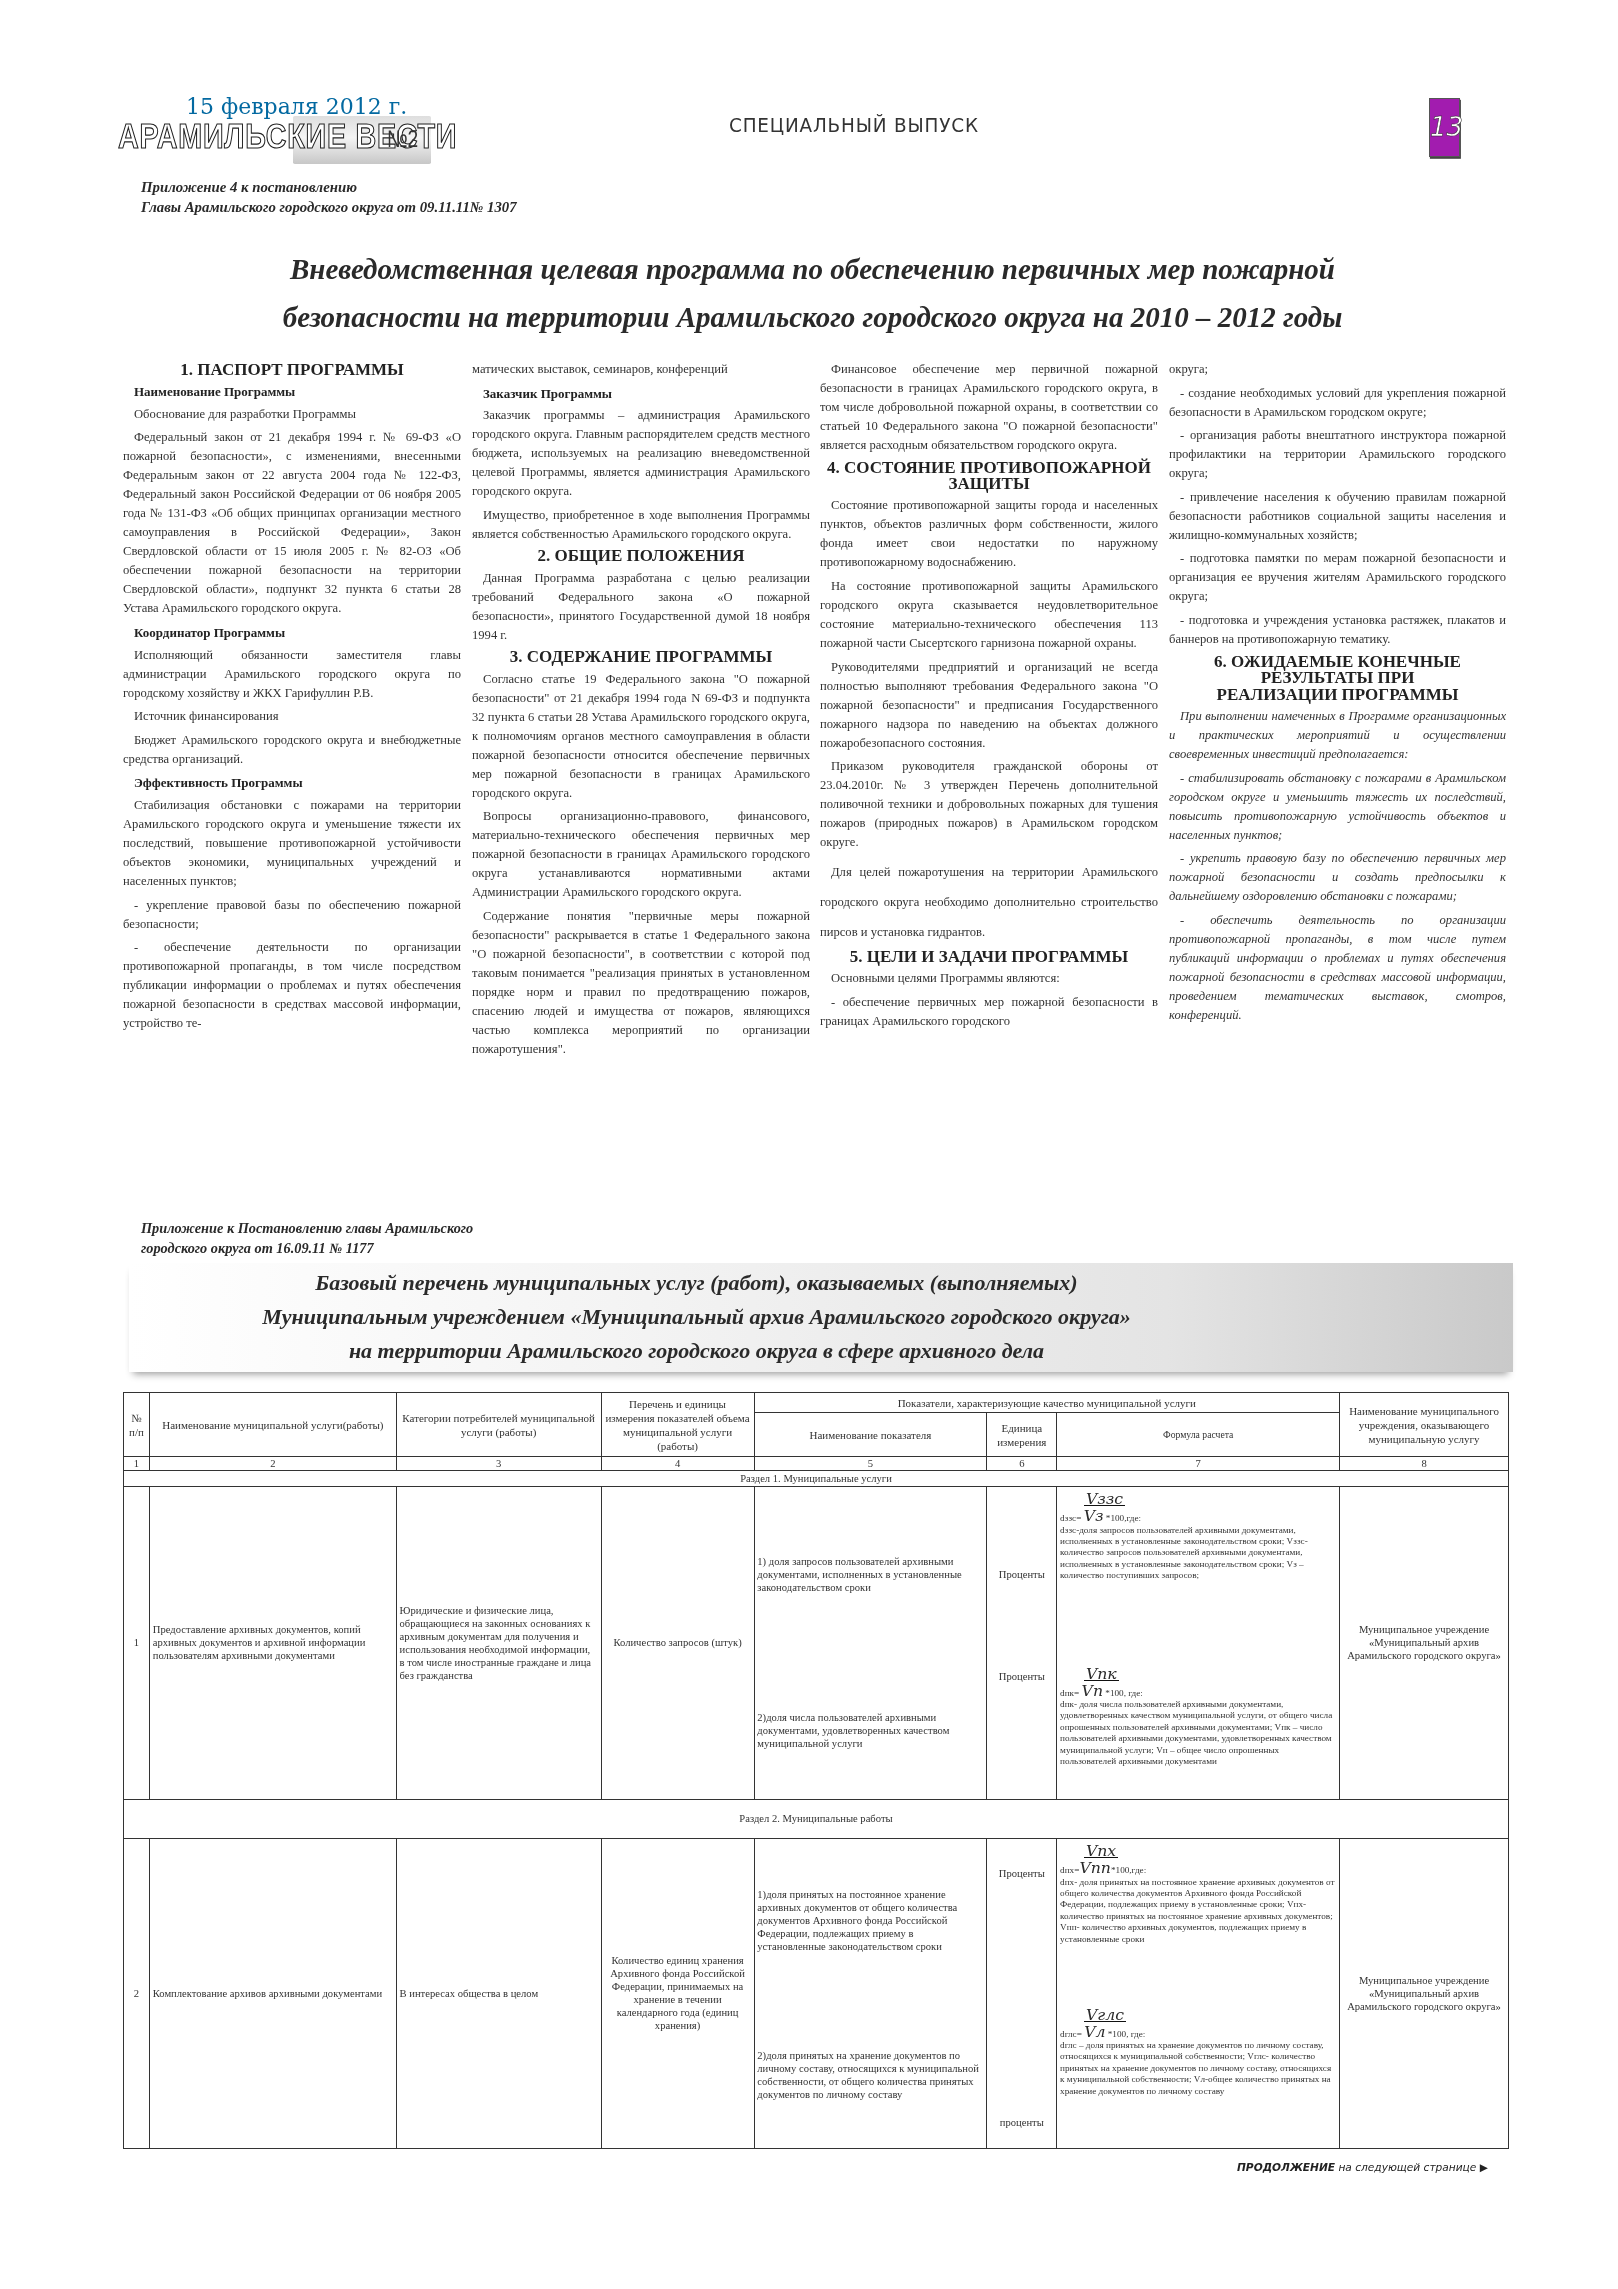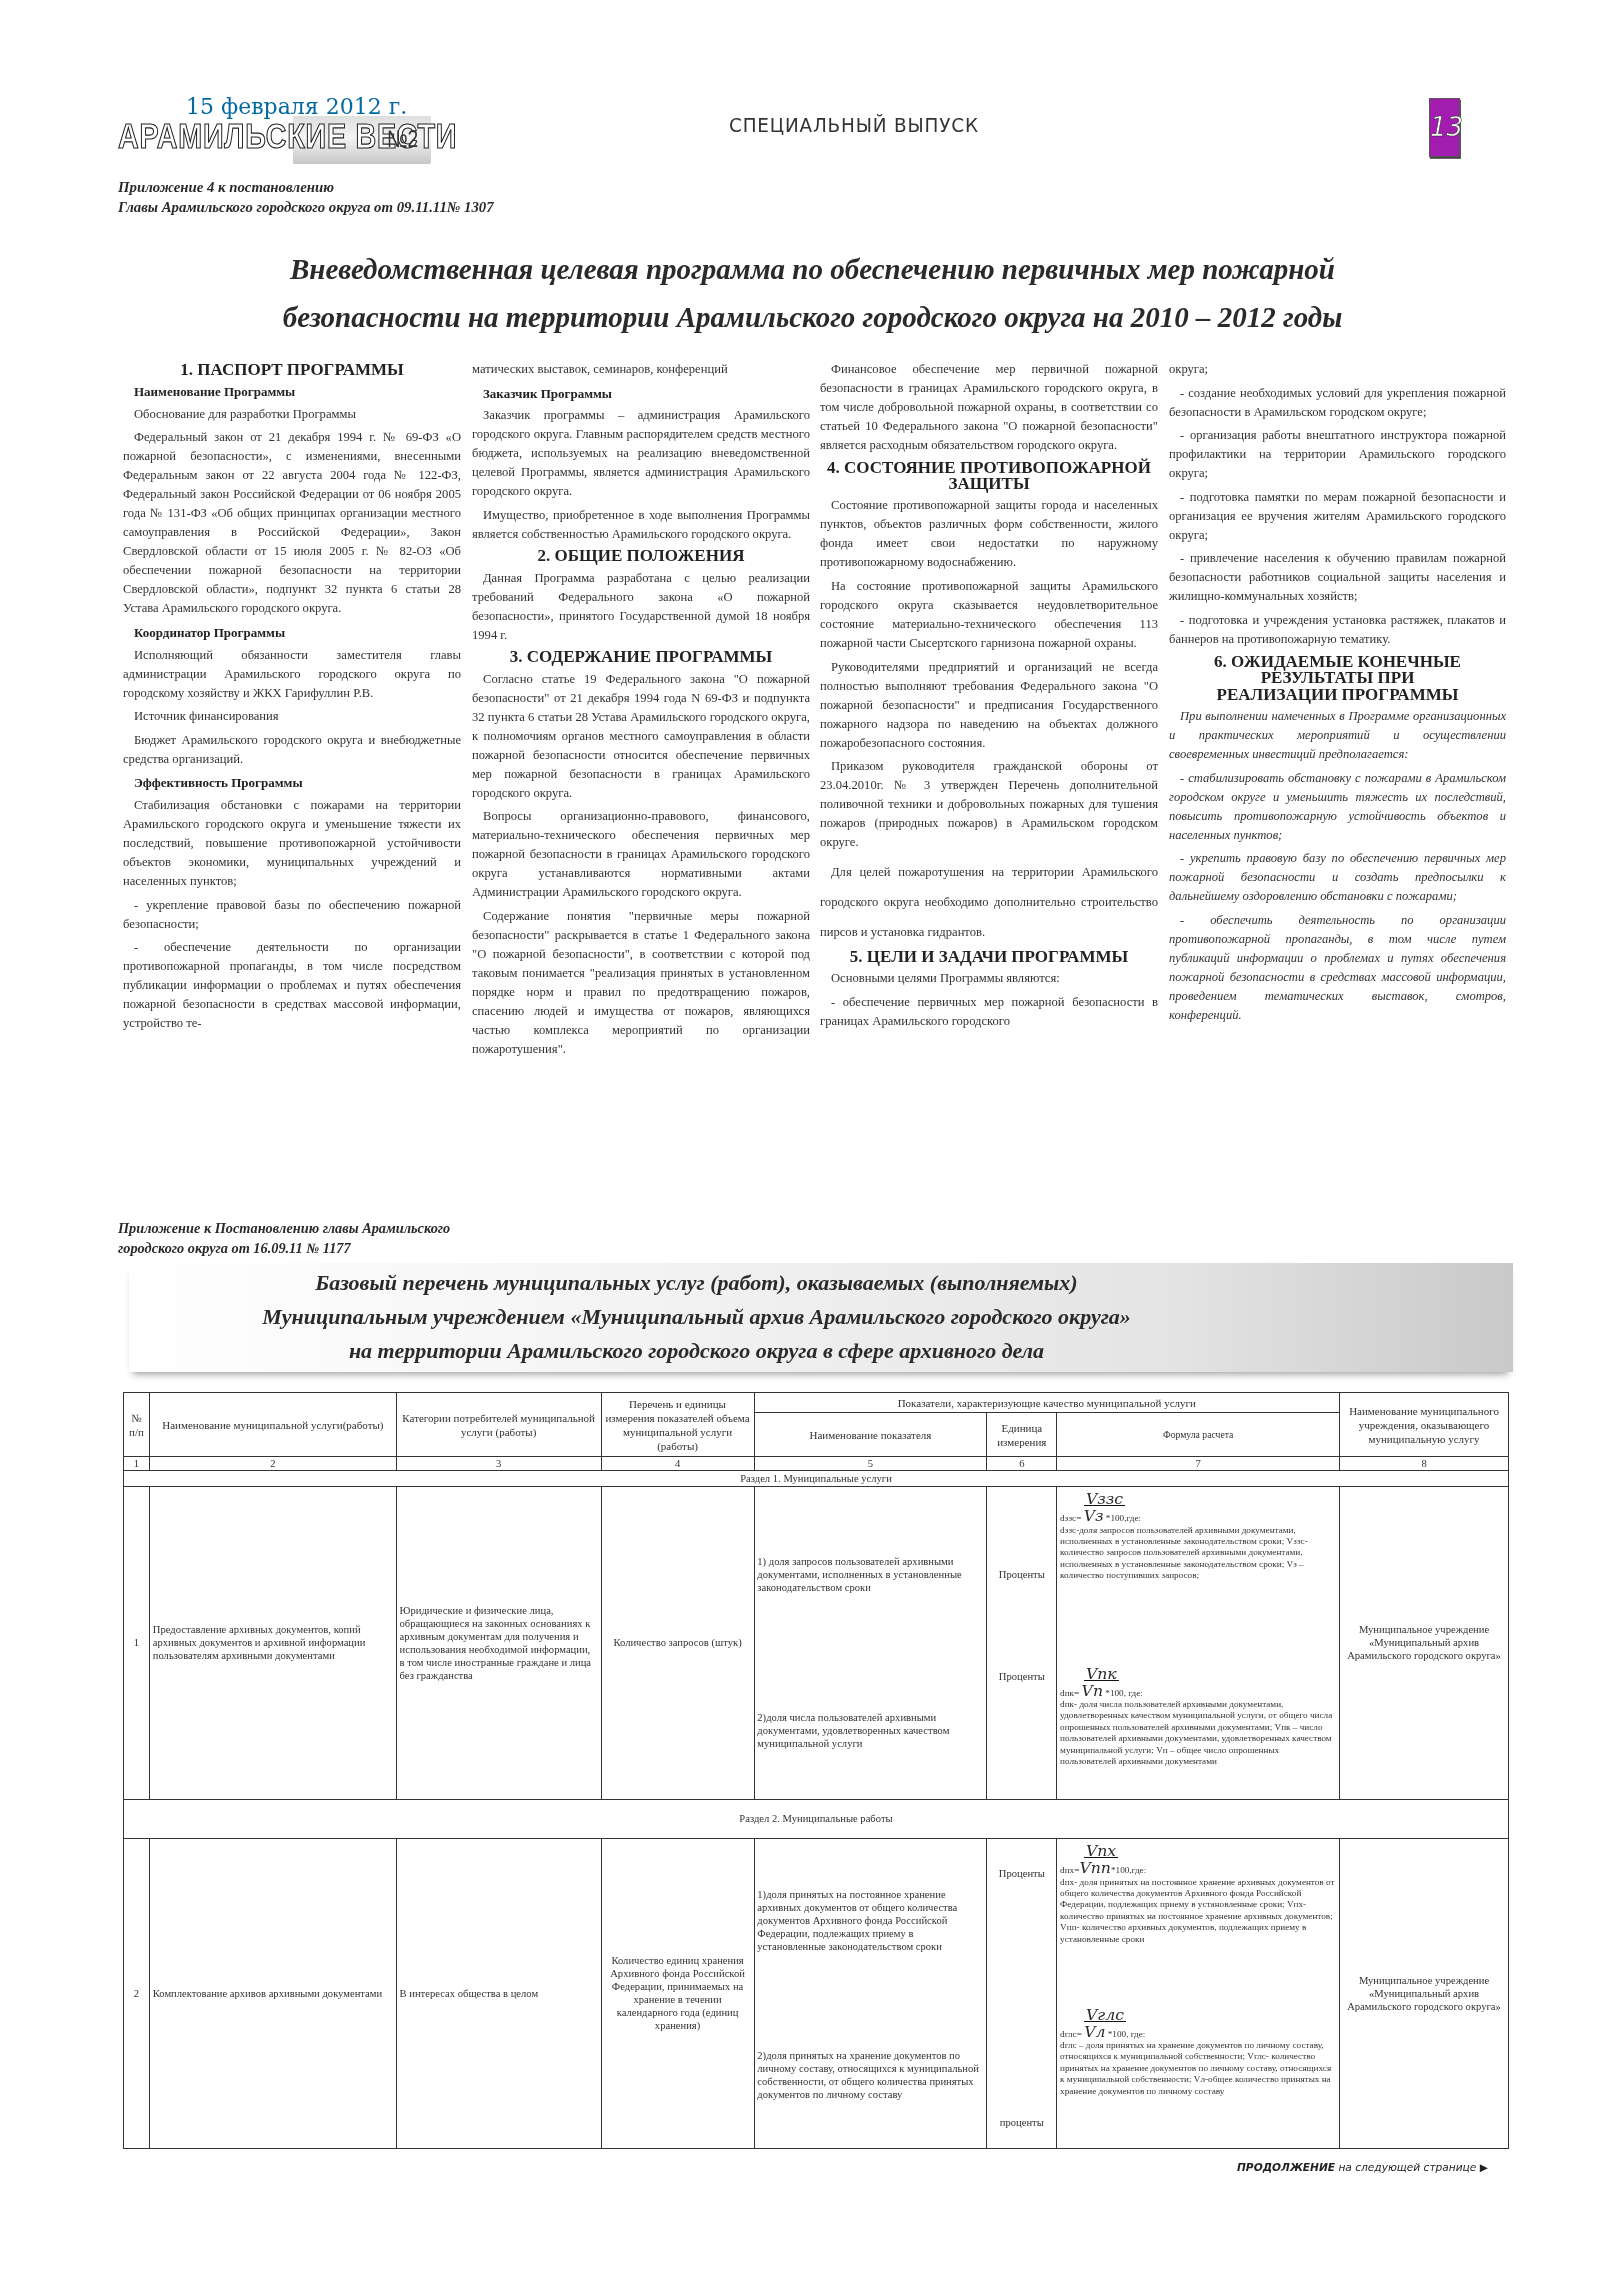--- a/index.html
+++ b/index.html
@@ -8,21 +8,21 @@
   
   .masthead { position: absolute; left: 118px; top: 92px; width: 332px; height: 72px; }
   .mast-date { position: absolute; left: 68px; top: 1.8px; font-family: "DejaVu Serif", serif; font-size: 22px; color: #0369a1; }
   .mast-bg { position: absolute; left: 175px; top: 24px; width: 138px; height: 48px; background: linear-gradient(180deg, #d8d8d8 0%, #f2f2f2 45%, #bdbdbd 100%); border-radius: 1.8px; opacity: .85; }
   .mast-name { position: absolute; left: 0px; top: 24px; font-family: "Liberation Sans", sans-serif; font-weight: bold; font-size: 35px; letter-spacing: 0.9px; color: #fff; -webkit-text-stroke: 1.2px #222; transform: scaleX(.82); transform-origin: left; white-space: nowrap; }
   .mast-num { position: absolute; left: 269px; top: 33px; font-family: "Liberation Sans", sans-serif; font-size: 24px; color: #333; transform: scaleX(.8); transform-origin: left; }
   .section-label { position: absolute; left: 729px; top: 113px; font-family: "DejaVu Sans", sans-serif; font-size: 20px; letter-spacing: 0.9px; color: #333; transform: scaleX(.92); transform-origin: left; }
   .page-num { position: absolute; left: 1429px; top: 98px; width: 31px; height: 59px; background: #a21caf; border: 0.9px solid #555; box-shadow: 0.9px 1.8px 0 #444; }
   .page-num span { display:block; text-align:center; line-height: 57px; font-family: "DejaVu Sans", sans-serif; font-style: italic; font-size: 26px; color: #fff; -webkit-text-stroke: 0.5px #222; }
 
-  .appendix-note { position: absolute; left: 118px; font-family: "Liberation Serif", serif; font-style: italic; font-weight: bold; font-size: 14.8px; line-height: 20px; color: #2a2a2a; }
+  .appendix-note { position: absolute; left: 141px; font-family: "Liberation Serif", serif; font-style: italic; font-weight: bold; font-size: 14.8px; line-height: 20px; color: #2a2a2a; }
 
   .main-title { position: absolute; left: 148px; top: 245px; width: 1329px; text-align: center; font-family: "Liberation Serif", serif; font-style: italic; font-weight: bold; font-size: 29px; line-height: 48px; color: #2a2a2a; }
 
   
   .col { position: absolute; top: 360px; font-size: 12.6px; line-height: 19px; text-align: justify; color: #333; }
   .col p { text-indent: 11px; margin-bottom: 4.6px; }
   .col h3 { font-weight: bold; font-size: 17px; text-align: center; line-height: 16.6px; margin: 1.8px 0 3.7px; color: #222; }
   .col h4 { font-weight: bold; font-size: 13px; text-indent: 11px; margin: 0 0 3.7px; color: #222; }
   .col .spaced { line-height: 30px; margin-bottom: 0; }
   .col .it { font-style: italic; }
@@ -110,22 +110,22 @@
   <p class="spaced">Для целей пожаротушения на территории Арамильского городского округа необходимо дополнительно строительство пирсов и установка гидрантов.</p>
   <h3>5. ЦЕЛИ И ЗАДАЧИ ПРОГРАММЫ</h3>
   <p>Основными целями Программы являются:</p>
   <p>- обеспечение первичных мер пожарной безопасности в границах Арамильского городского</p>
 </div>
 
 <div class="col c4">
   <p style="text-indent:0">округа;</p>
   <p>- создание необходимых условий для укрепления пожарной безопасности в Арамильском городском округе;</p>
   <p>- организация работы внештатного инструктора пожарной профилактики на территории Арамильского городского округа;</p>
+  <p>- привлечение населения к обучению правилам пожарной безопасности работников социальной защиты населения и жилищно-коммунальных хозяйств;</p>
   <p>- подготовка памятки по мерам пожарной безопасности и организация ее вручения жителям Арамильского городского округа;</p>
-  <p>- привлечение населения к обучению правилам пожарной безопасности работников социальной защиты населения и жилищно-коммунальных хозяйств;</p>
   <p>- подготовка и учреждения установка растяжек, плакатов и баннеров на противопожарную тематику.</p>
   <h3 style="padding:0 37px">6. ОЖИДАЕМЫЕ КОНЕЧНЫЕ РЕЗУЛЬТАТЫ ПРИ РЕАЛИЗАЦИИ ПРОГРАММЫ</h3>
   <p class="it">При выполнении намеченных в Программе организационных и практических мероприятий и осуществлении своевременных инвестиций предполагается:</p>
   <p class="it">- стабилизировать обстановку с пожарами в Арамильском городском округе и уменьшить тяжесть их последствий, повысить противопожарную устойчивость объектов и населенных пунктов;</p>
   <p class="it">- укрепить правовую базу по обеспечению первичных мер пожарной безопасности и создать предпосылки к дальнейшему оздоровлению обстановки с пожарами;</p>
   <p class="it">- обеспечить деятельность по организации противопожарной пропаганды, в том числе путем публикаций информации о проблемах и путях обеспечения пожарной безопасности в средствах массовой информации, проведением тематических выставок, смотров, конференций.</p>
 </div>
 
 <div class="appendix-note" style="top:1218px; font-size:14.3px;">
   <div>Приложение к Постановлению главы Арамильского</div>

